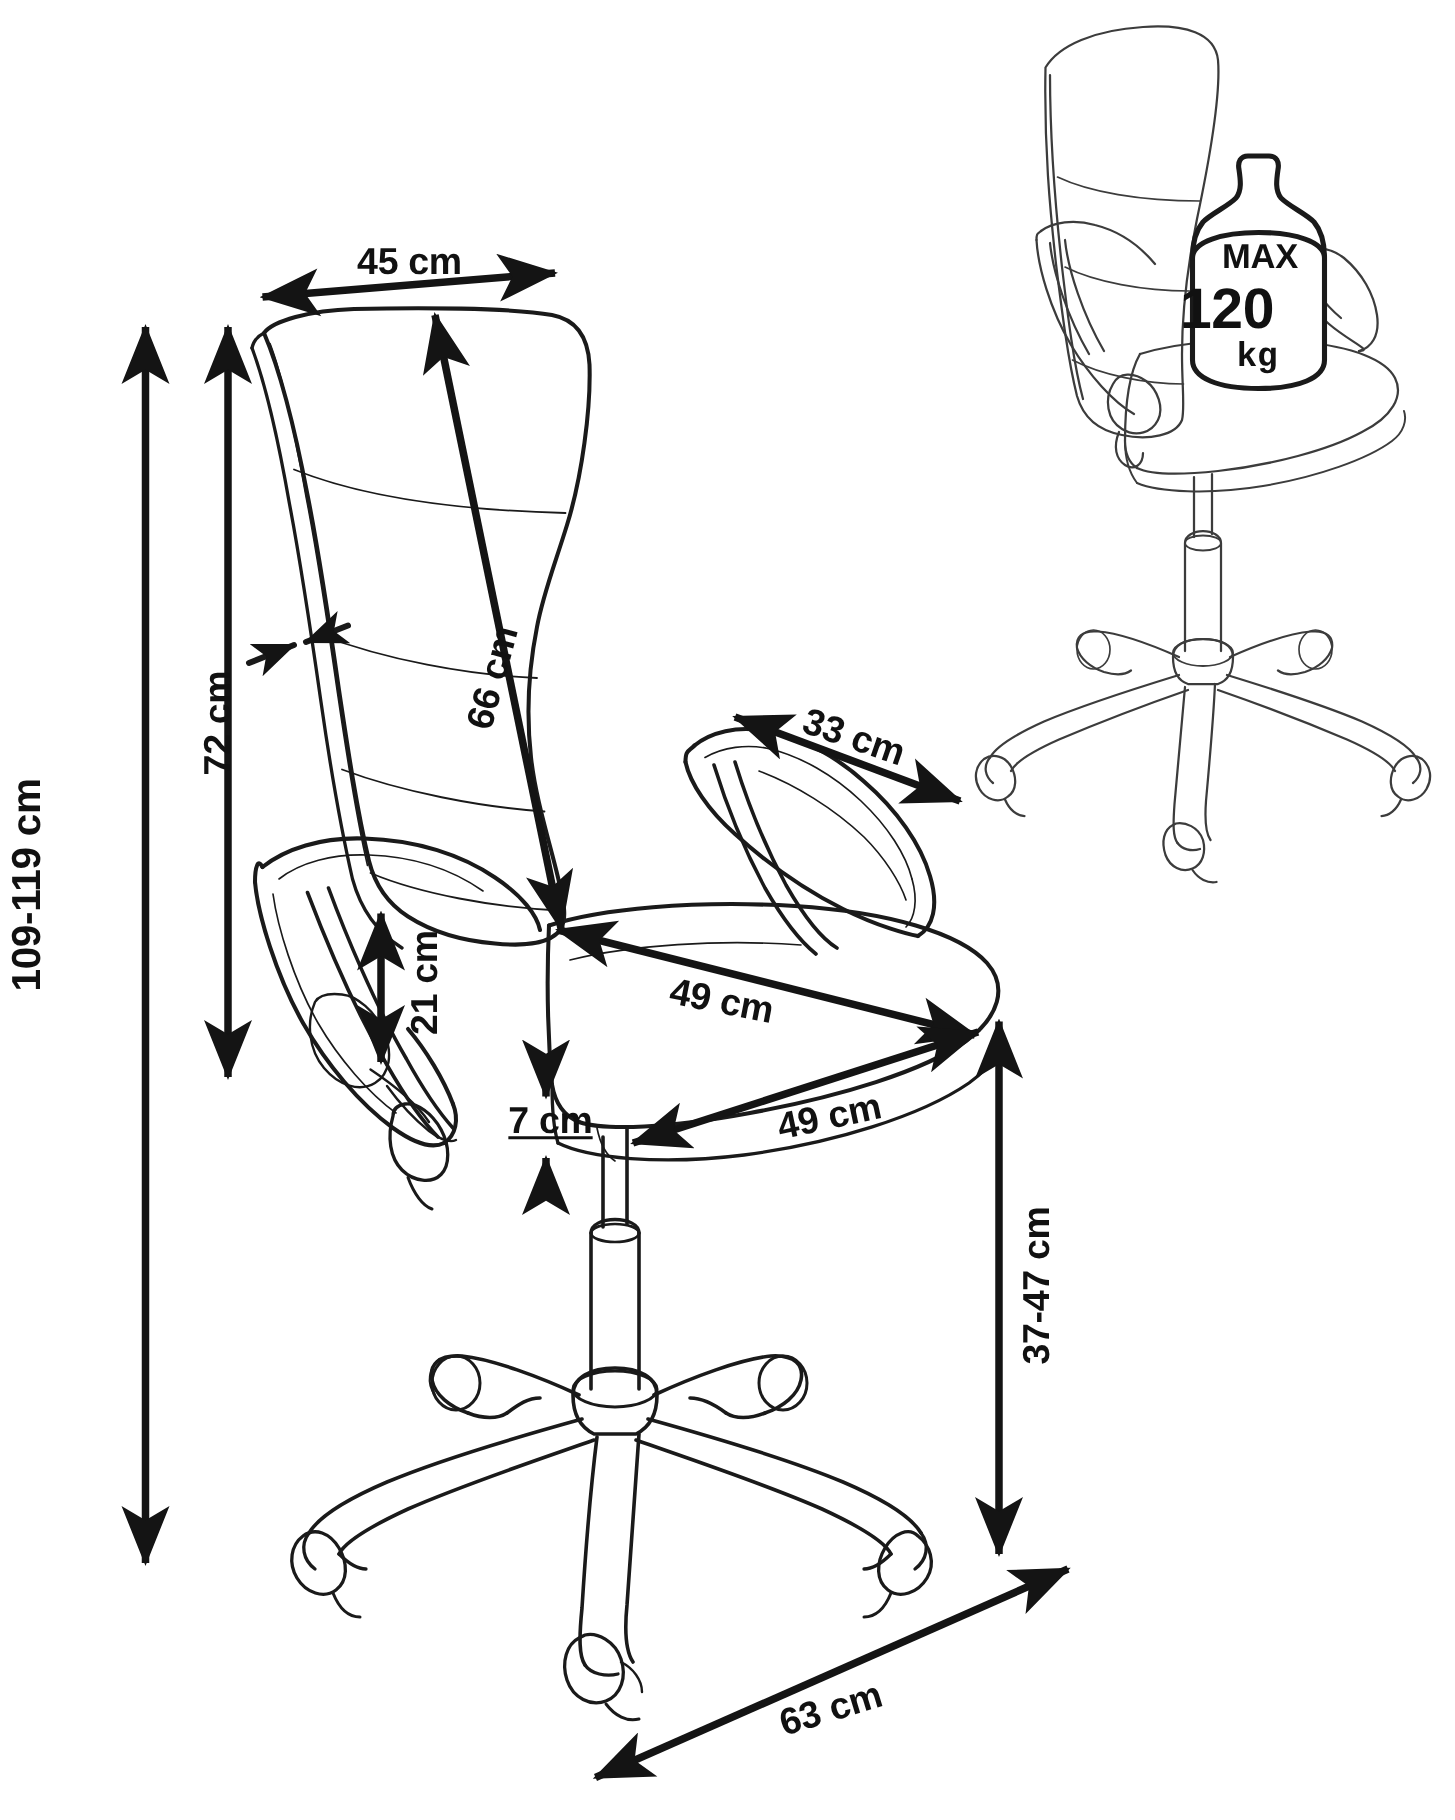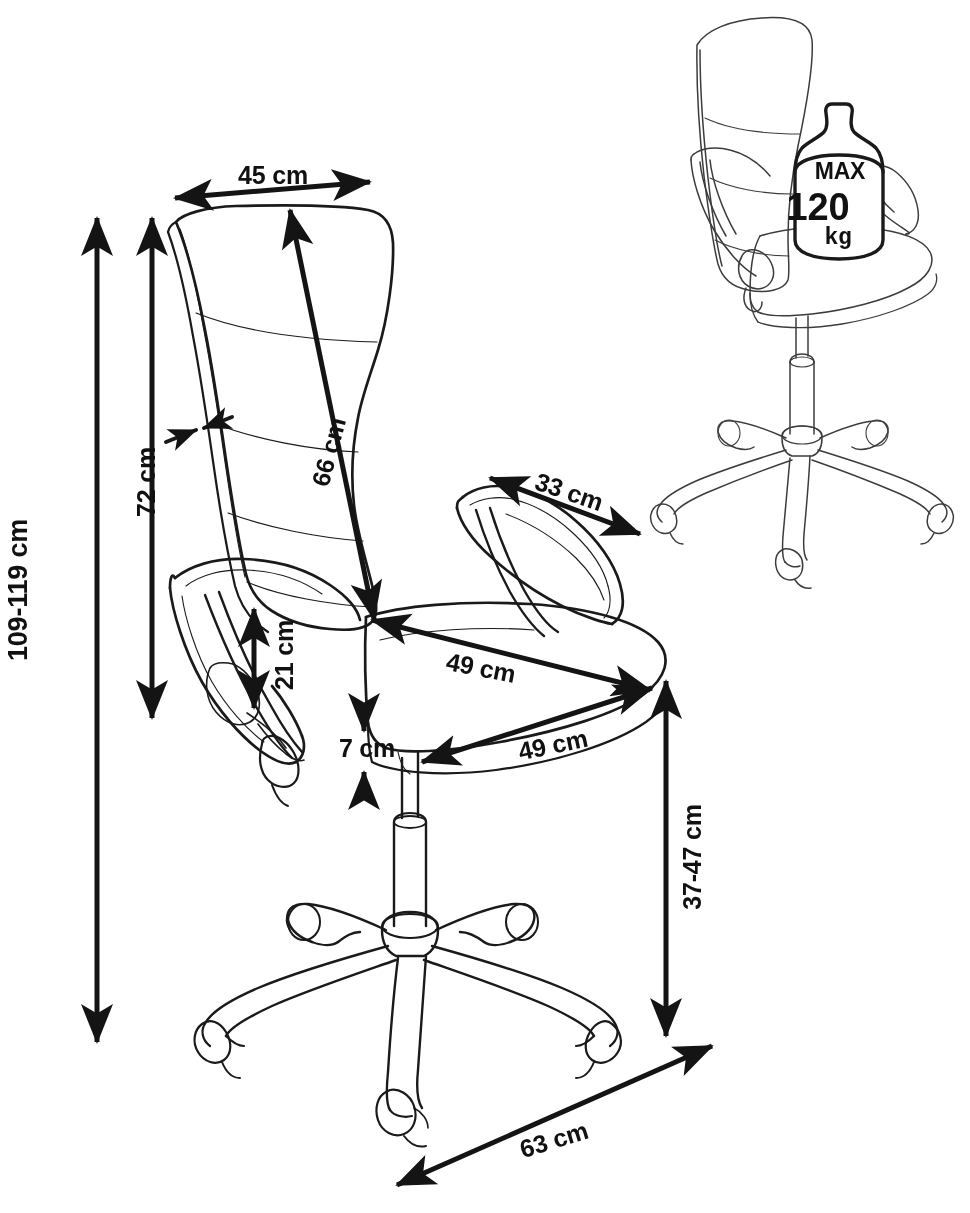--- a/index.html
+++ b/index.html
@@ -31,21 +31,21 @@
     color: #111111;
     white-space: nowrap;
     letter-spacing: -0.2px;
   }
   #lbl-109119 { left: 18px;  top: 590px;  font-size: 27px; transform: translate(-50%,-50%) rotate(-90deg); }
   #lbl-72     { left: 146px; top: 482px;  font-size: 25px; transform: translate(-50%,-50%) rotate(-90deg); }
   #lbl-45     { left: 273px; top: 175px;  font-size: 25px; transform: translate(-50%,-50%); }
   #lbl-66     { left: 329px; top: 452px;  font-size: 25px; transform: translate(-50%,-50%) rotate(-75deg); }
   #lbl-33     { left: 569px; top: 492px;  font-size: 25px; transform: translate(-50%,-50%) rotate(19deg); }
   #lbl-21     { left: 284px; top: 655px;  font-size: 25px; transform: translate(-50%,-50%) rotate(-90deg); }
-  #lbl-7      { left: 367px; top: 748px;  font-size: 25px; transform: translate(-50%,-50%); }
+  #lbl-7      { left: 367px; top: 748px;  font-size: 25px; transform: translate(-50%,-50%); text-decoration: underline; }
   #lbl-49a    { left: 481px; top: 668px;  font-size: 25px; transform: translate(-50%,-50%) rotate(11deg); }
   #lbl-49b    { left: 553px; top: 745px;  font-size: 25px; transform: translate(-50%,-50%) rotate(-12deg); }
   #lbl-3747   { left: 692px; top: 857px;  font-size: 25px; transform: translate(-50%,-50%) rotate(-90deg); }
   #lbl-63     { left: 554px; top: 1140px; font-size: 25px; transform: translate(-50%,-50%) rotate(-17deg); }
   #lbl-max    { left: 840px; top: 171px;  font-size: 23px; transform: translate(-50%,-50%); }
   #lbl-120    { left: 818px; top: 207px;  font-size: 38px; transform: translate(-50%,-50%); }
   #lbl-kg     { left: 838px; top: 238px;  font-size: 23px; transform: translate(-50%,-50%); font-family: Liberation Mono, monospace; }
 </style>
 </head>
 <body>

